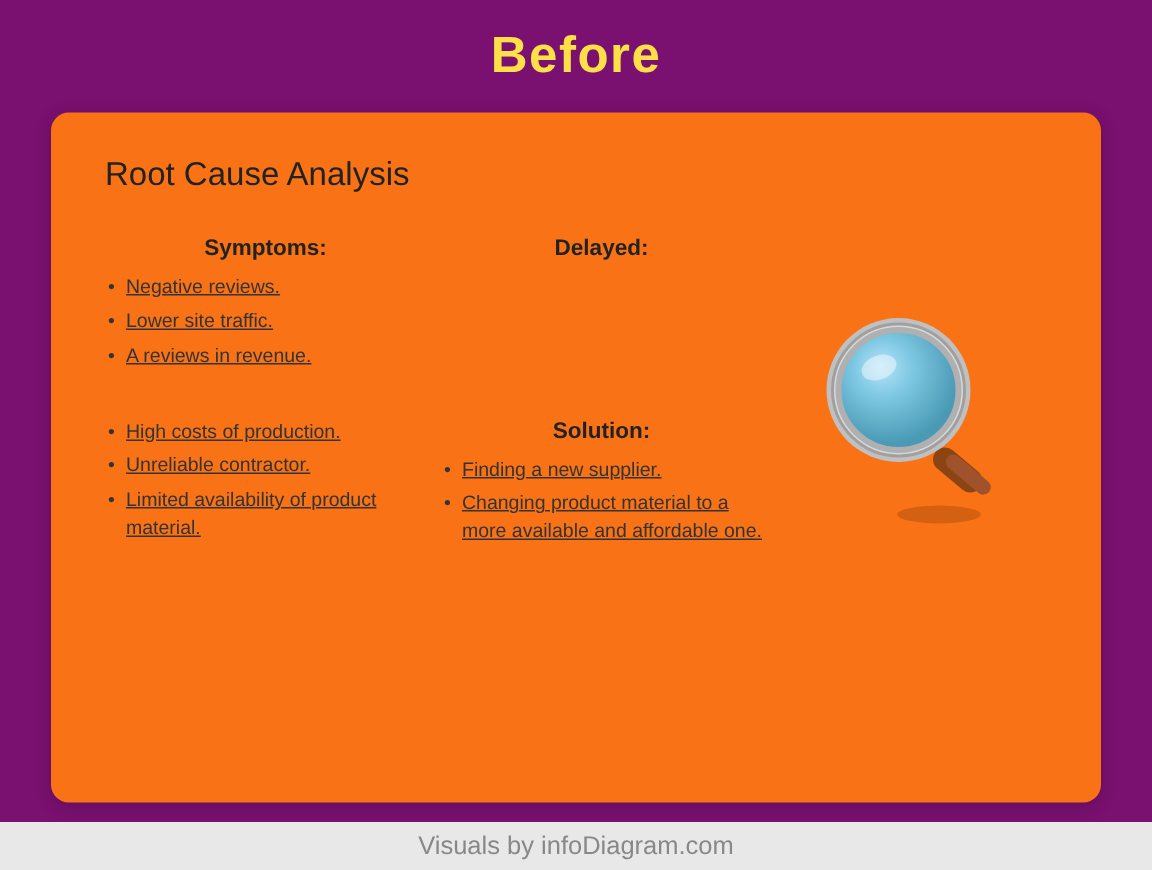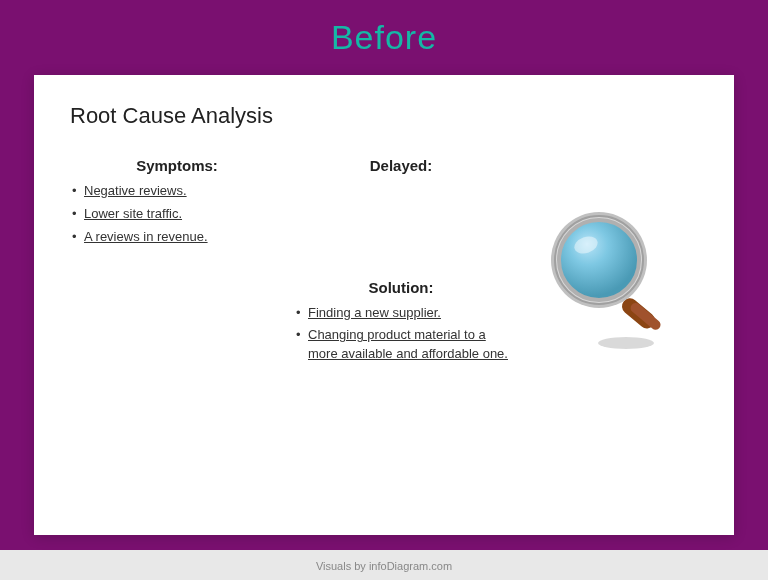--- a/index.html
+++ b/index.html
@@ -17,31 +17,31 @@
     }
 
     .header {
       width: 100%;
       background-color: #7a1070;
       padding: 18px 0 18px 0;
       text-align: center;
     }
 
     .header-title {
-      color: #14b8a6;
+      color: #fde047;
       font-size: 34px;
-      font-weight: 400;
+      font-weight: 700;
       letter-spacing: 1px;
     }
 
     .slide-container {
-      background: #ffffff;
+      background: #f97316;
       width: 700px;
       min-height: 460px;
-      border-radius: 0;
+      border-radius: 12px;
       padding: 28px 36px 28px 36px;
       position: relative;
       box-shadow: 0 2px 12px rgba(0,0,0,0.18);
     }
 
     .slide-title {
       font-size: 22px;
       font-weight: 400;
       color: #222222;
       margin-bottom: 28px;
@@ -99,21 +99,21 @@
     
     .magnifier-wrapper {
       width: 160px;
       height: 160px;
       display: flex;
       align-items: center;
       justify-content: center;
     }
 
     .footer-text {
-      font-size: 11px;
+      font-size: 17px;
       color: #888888;
     }
 
     .outer-footer {
       width: 100%;
       background-color: #e8e8e8;
       text-align: center;
       padding: 6px 0;
       margin-top: auto;
     }
@@ -172,20 +172,25 @@
 
           <ellipse cx="55" cy="50" rx="12" ry="8" fill="rgba(255,255,255,0.45)" transform="rotate(-20 55 50)"></ellipse>
 
           <circle cx="68" cy="65" r="40" fill="none" stroke="#b0b0b0" stroke-width="4"></circle>
           <circle cx="68" cy="65" r="44" fill="none" stroke="#a0a0a0" stroke-width="2"></circle>
         </svg>
       </div>
     </div>
 
     <div class="section causes-section">
+      <ul class="section-list">
+        <li>High costs of production.</li>
+        <li>Unreliable contractor.</li>
+        <li>Limited availability of product material.</li>
+      </ul>
     </div>
 
     <div class="section solution-section">
       <div class="section-title">Solution:</div>
       <ul class="section-list">
         <li>Finding a new supplier.</li>
         <li>Changing product material to a more available and affordable one.</li>
       </ul>
     </div>
 

